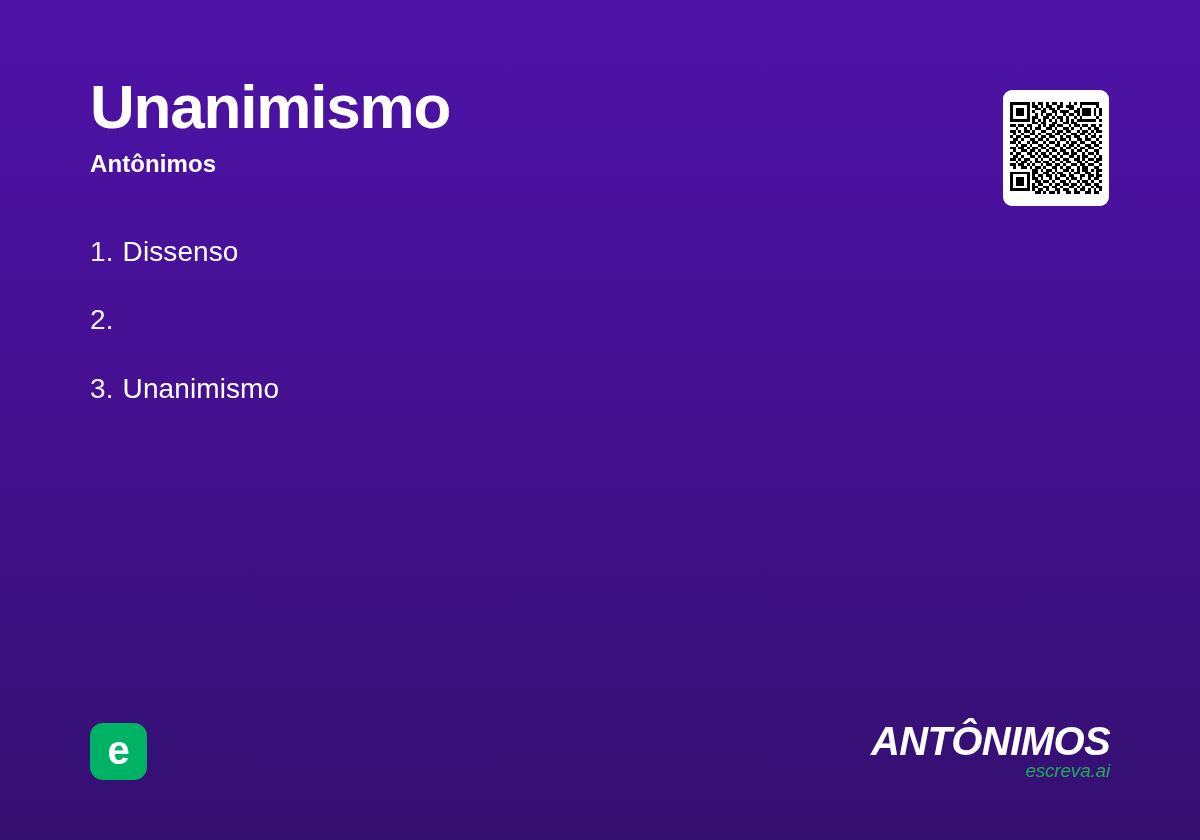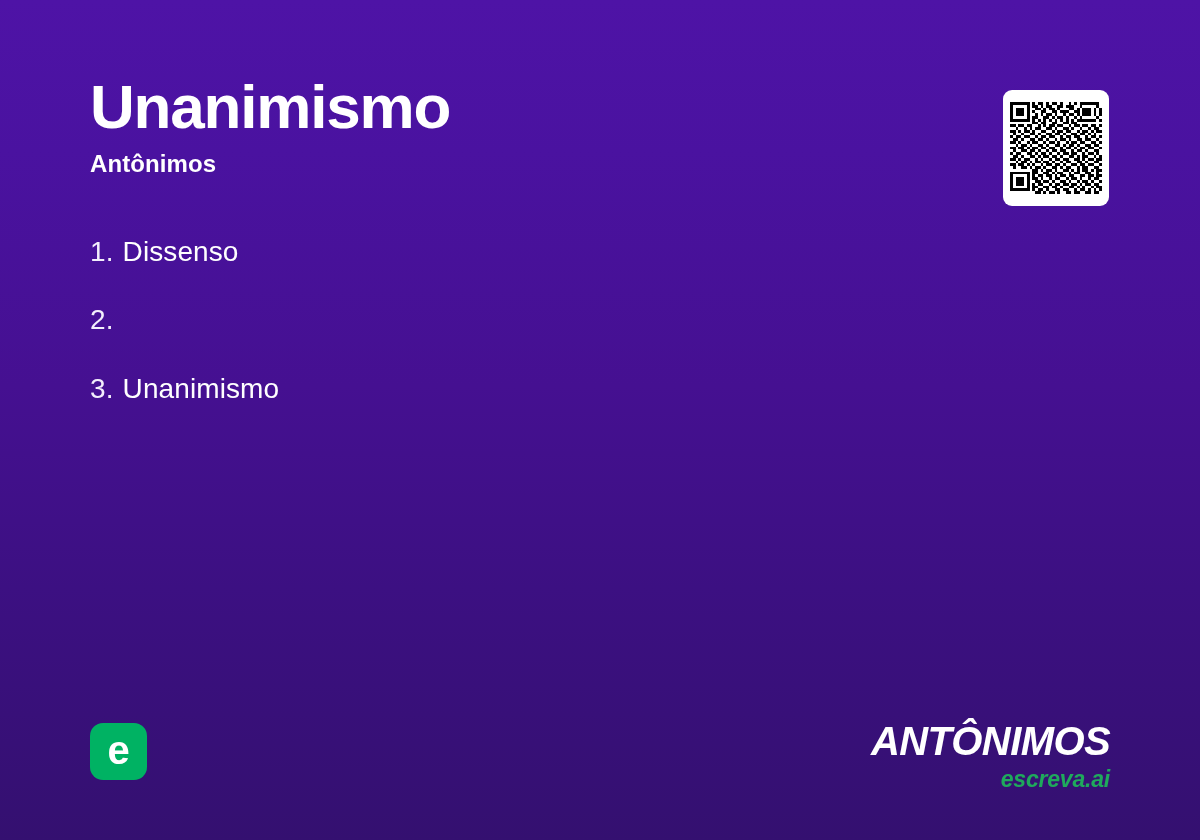--- a/index.html
+++ b/index.html
@@ -132,24 +132,24 @@
     font-size: 40px;
     line-height: 0.96;
     font-weight: 700;
     font-style: italic;
     letter-spacing: -0.6px;
     color: #ffffff;
   }
 
   .footer-logo-sub {
     display: block;
-    margin-top: 8px;
-    font-size: 23px;
+    margin-top: 1px;
+    font-size: 19px;
     line-height: 1;
-    font-weight: 700;
+    font-weight: 400;
     font-style: italic;
     letter-spacing: -0.2px;
     color: #1fa95c;
   }
 </style>
 </head>
 <body>
 
 <div class="card">
 

